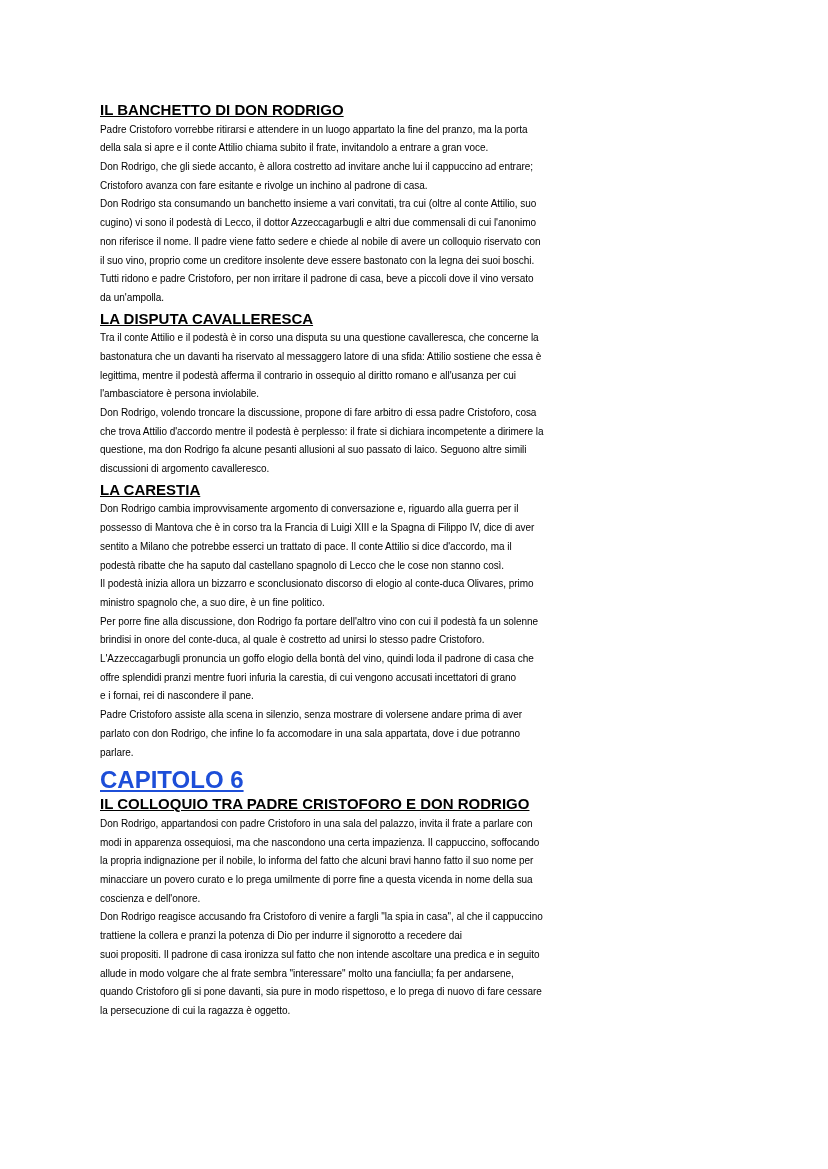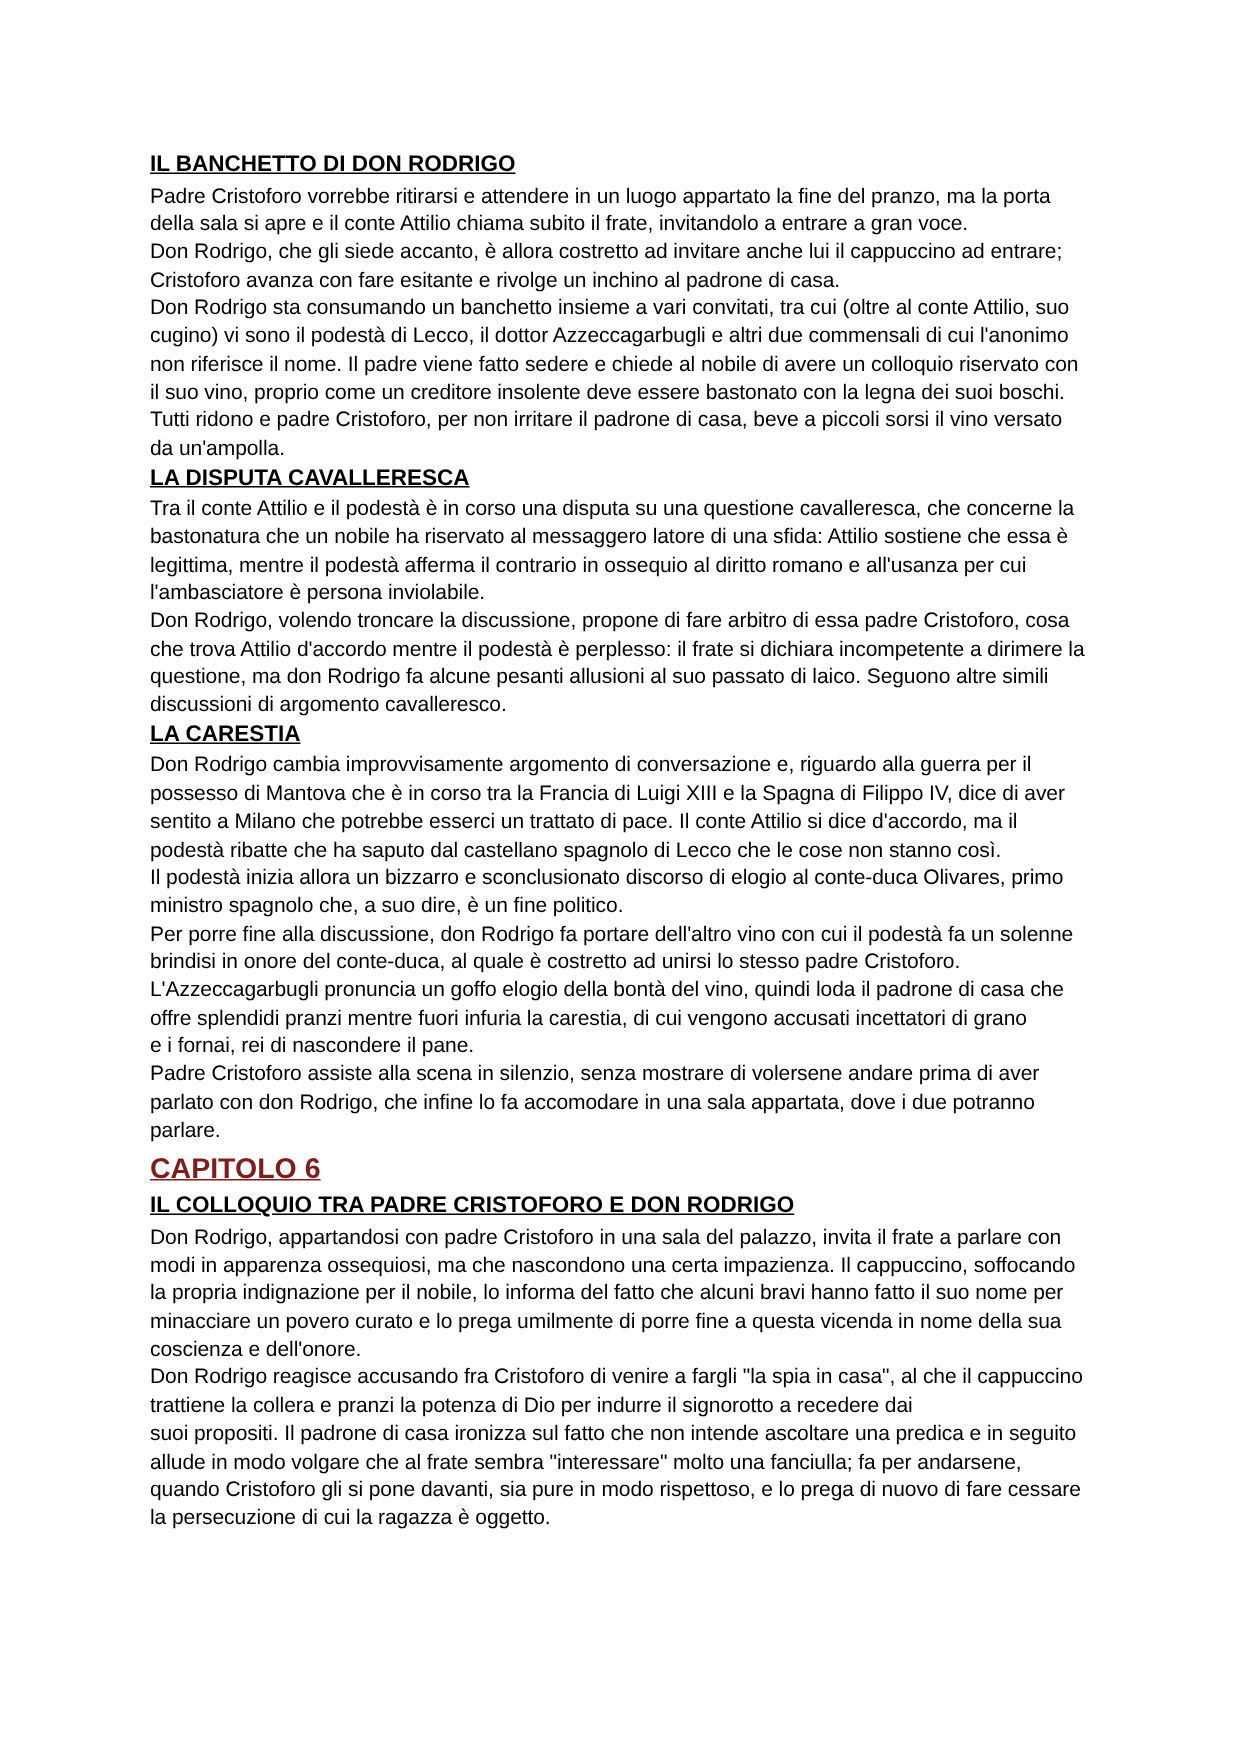--- a/index.html
+++ b/index.html
@@ -16,66 +16,66 @@
     overflow: hidden;
     box-sizing: border-box;
     padding: 96px 90px 0 100px;
     font-family: "Liberation Sans", sans-serif;
     color: #000000;
   }
   .content {
     width: 636px;
   }
   .line {
-    font-size: 14px;
+    font-size: 10px;
     line-height: 18.7px;
     letter-spacing: -0.05px;
     white-space: pre;
     color: #000000;
   }
   .heading {
     font-size: 15px;
     line-height: 21.6px;
     font-weight: bold;
     text-decoration: underline;
     white-space: pre;
     color: #000000;
   }
   .chapter-heading {
-    font-size: 19px;
+    font-size: 24px;
     line-height: 26px;
     margin-top: 5px;
     font-weight: bold;
     text-decoration: underline;
     white-space: pre;
-    color: #7f1d1d;
+    color: #1d4ed8;
   }
 </style>
 </head>
 <body>
 
 <div class="page">
   <div class="content">
       <section>
         <div class="heading">IL BANCHETTO DI DON RODRIGO</div>
         <div class="line">Padre Cristoforo vorrebbe ritirarsi e attendere in un luogo appartato la fine del pranzo, ma la porta</div>
         <div class="line">della sala si apre e il conte Attilio chiama subito il frate, invitandolo a entrare a gran voce.</div>
         <div class="line">Don Rodrigo, che gli siede accanto, è allora costretto ad invitare anche lui il cappuccino ad entrare;</div>
         <div class="line">Cristoforo avanza con fare esitante e rivolge un inchino al padrone di casa.</div>
         <div class="line">Don Rodrigo sta consumando un banchetto insieme a vari convitati, tra cui (oltre al conte Attilio, suo</div>
         <div class="line">cugino) vi sono il podestà di Lecco, il dottor Azzeccagarbugli e altri due commensali di cui l'anonimo</div>
         <div class="line">non riferisce il nome. Il padre viene fatto sedere e chiede al nobile di avere un colloquio riservato con</div>
         <div class="line">il suo vino, proprio come un creditore insolente deve essere bastonato con la legna dei suoi boschi.</div>
-        <div class="line">Tutti ridono e padre Cristoforo, per non irritare il padrone di casa, beve a piccoli sorsi il vino versato</div>
+        <div class="line">Tutti ridono e padre Cristoforo, per non irritare il padrone di casa, beve a piccoli dove il vino versato</div>
         <div class="line">da un'ampolla.</div>
       </section>
       <section>
         <div class="heading">LA DISPUTA CAVALLERESCA</div>
         <div class="line">Tra il conte Attilio e il podestà è in corso una disputa su una questione cavalleresca, che concerne la</div>
-        <div class="line">bastonatura che un nobile ha riservato al messaggero latore di una sfida: Attilio sostiene che essa è</div>
+        <div class="line">bastonatura che un davanti ha riservato al messaggero latore di una sfida: Attilio sostiene che essa è</div>
         <div class="line">legittima, mentre il podestà afferma il contrario in ossequio al diritto romano e all'usanza per cui</div>
         <div class="line">l'ambasciatore è persona inviolabile.</div>
         <div class="line">Don Rodrigo, volendo troncare la discussione, propone di fare arbitro di essa padre Cristoforo, cosa</div>
         <div class="line">che trova Attilio d'accordo mentre il podestà è perplesso: il frate si dichiara incompetente a dirimere la</div>
         <div class="line">questione, ma don Rodrigo fa alcune pesanti allusioni al suo passato di laico. Seguono altre simili</div>
         <div class="line">discussioni di argomento cavalleresco.</div>
       </section>
       <section>
         <div class="heading">LA CARESTIA</div>
         <div class="line">Don Rodrigo cambia improvvisamente argomento di conversazione e, riguardo alla guerra per il</div>

